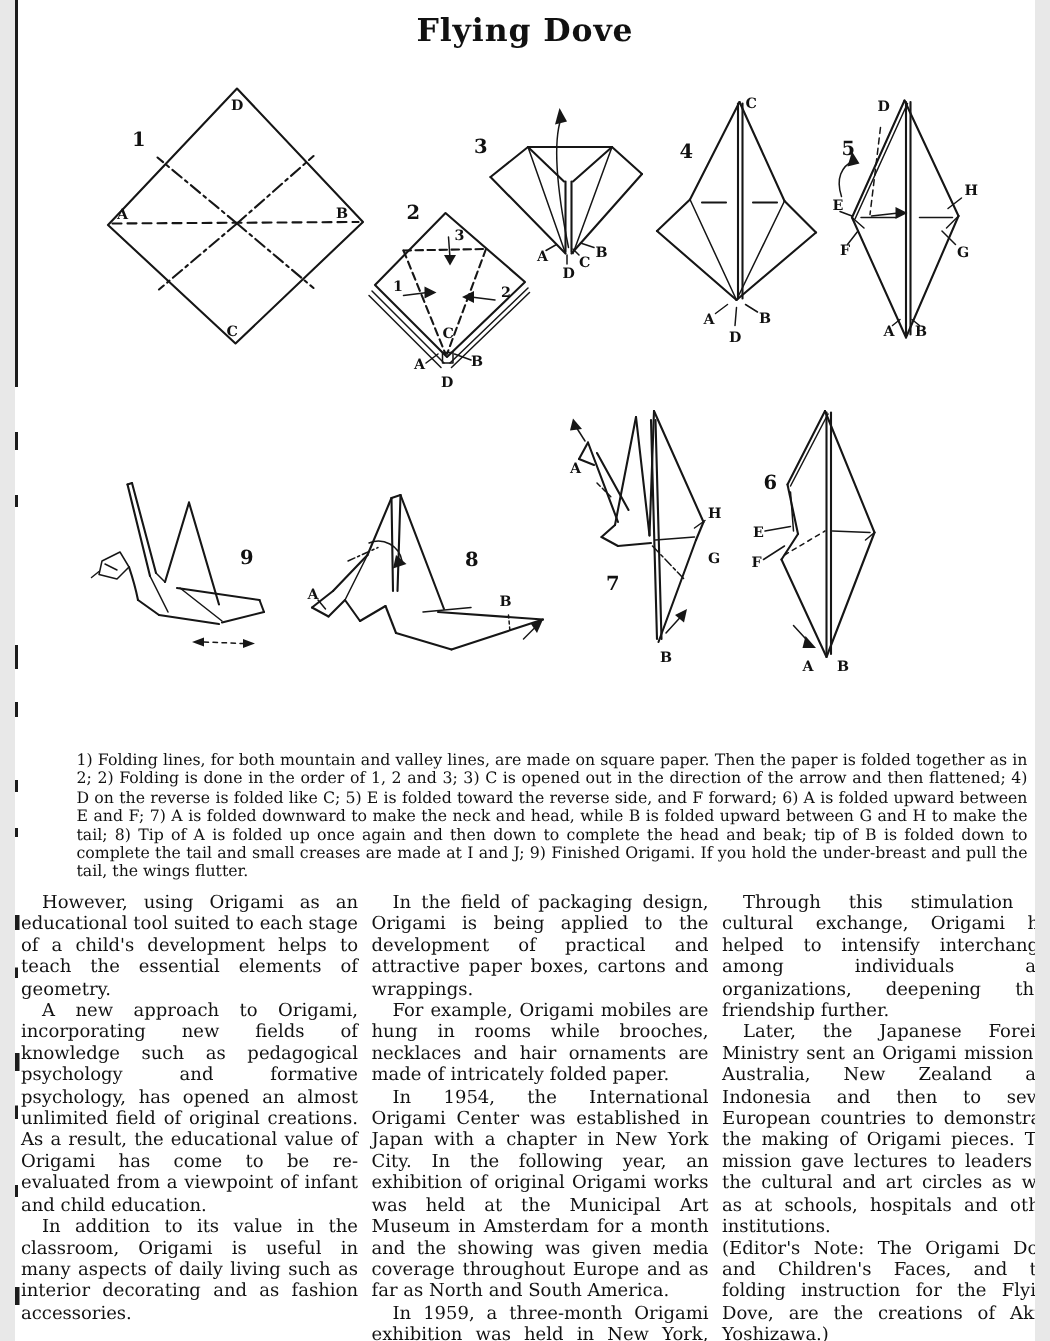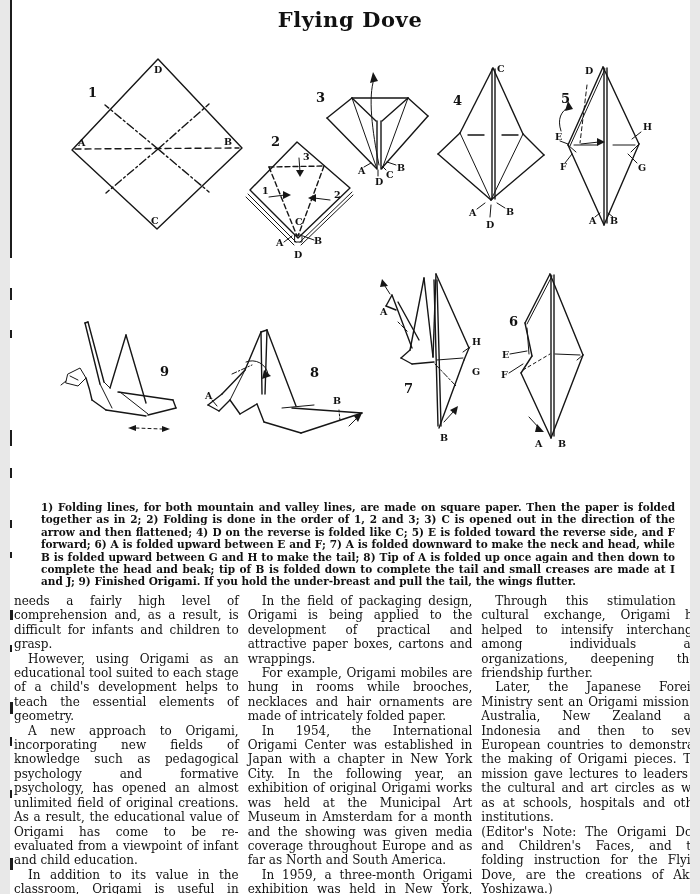--- a/index.html
+++ b/index.html
@@ -7,22 +7,22 @@
         font-family:"DejaVu Serif",serif;color:#111;overflow:hidden;margin:0 auto;}
   .title{position:absolute;top:7px;left:0;width:100%;text-align:center;
          font-size:21px;font-weight:bold;letter-spacing:.6px;margin:0;}
   svg.fig{position:absolute;}
   svg.fig line,svg.fig path,svg.fig polyline,svg.fig polygon,svg.fig rect{
         stroke:#161616;fill:none;stroke-width:1.4;stroke-linecap:round;stroke-linejoin:round;}
   svg.fig .thin{stroke-width:1;}
   svg.fig .fillh{fill:#161616;stroke:none;}
   svg.fig text{font-family:"DejaVu Serif",serif;font-weight:bold;font-size:9.5px;fill:#111;stroke:none;}
   svg.fig text.num{font-size:13px;}
-  .caption{position:absolute;left:31px;top:501px;width:634px;margin:0;
-           font-size:10.5px;font-weight:bold;line-height:12.4px;text-align:justify;}
+  .caption{position:absolute;left:41px;top:501px;width:634px;margin:0;
+           font-size:10.5px;font-weight:normal;line-height:12.4px;text-align:justify;}
   .columns{position:absolute;left:4px;top:594px;width:692px;display:flex;gap:9px;}
   .col{width:225px;font-size:12px;line-height:14.4px;text-align:justify;}
   .col p{margin:0;}
   .col p.ind{text-indent:14px;}
   .artifact{position:absolute;background:#1c1c1c;}
 </style>
 </head>
 <body>
 
 <div class="page">
@@ -293,21 +293,20 @@
     <text x="4" y="100">E</text>
     <text x="3" y="120">F</text>
     <text x="37" y="189">A</text>
     <text x="60" y="189">B</text>
   </svg>
 
   <p class="caption">1) Folding lines, for both mountain and valley lines, are made on square paper. Then the paper is folded together as in 2; 2) Folding is done in the order of 1, 2 and 3; 3) C is opened out in the direction of the arrow and then flattened; 4) D on the reverse is folded like C; 5) E is folded toward the reverse side, and F forward; 6) A is folded upward between E and F; 7) A is folded downward to make the neck and head, while B is folded upward between G and H to make the tail; 8) Tip of A is folded up once again and then down to complete the head and beak; tip of B is folded down to complete the tail and small creases are made at I and J; 9) Finished Origami. If you hold the under-breast and pull the tail, the wings flutter.</p>
 
   <div class="columns">
     <div class="col">
-      <p>needs a fairly high level of comprehension and, as a result, is difficult for infants and children to grasp.</p>
       <p class="ind">However, using Origami as an educational tool suited to each stage of a child's development helps to teach the essential elements of geometry.</p>
       <p class="ind">A new approach to Origami, incorporating new fields of knowledge such as pedagogical psychology and formative psychology, has opened an almost unlimited field of original creations. As a result, the educational value of Origami has come to be re-evaluated from a viewpoint of infant and child education.</p>
       <p class="ind">In addition to its value in the classroom, Origami is useful in many aspects of daily living such as interior decorating and as fashion accessories.</p>
     </div>
     <div class="col">
       <p class="ind">In the field of packaging design, Origami is being applied to the development of practical and attractive paper boxes, cartons and wrappings.</p>
       <p class="ind">For example, Origami mobiles are hung in rooms while brooches, necklaces and hair ornaments are made of intricately folded paper.</p>
       <p class="ind">In 1954, the International Origami Center was established in Japan with a chapter in New York City. In the following year, an exhibition of original Origami works was held at the Municipal Art Museum in Amsterdam for a month and the showing was given media coverage throughout Europe and as far as North and South America.</p>
       <p class="ind">In 1959, a three-month Origami exhibition was held in New York, followed by a traveling exhibition to vari-</p>
     </div>

